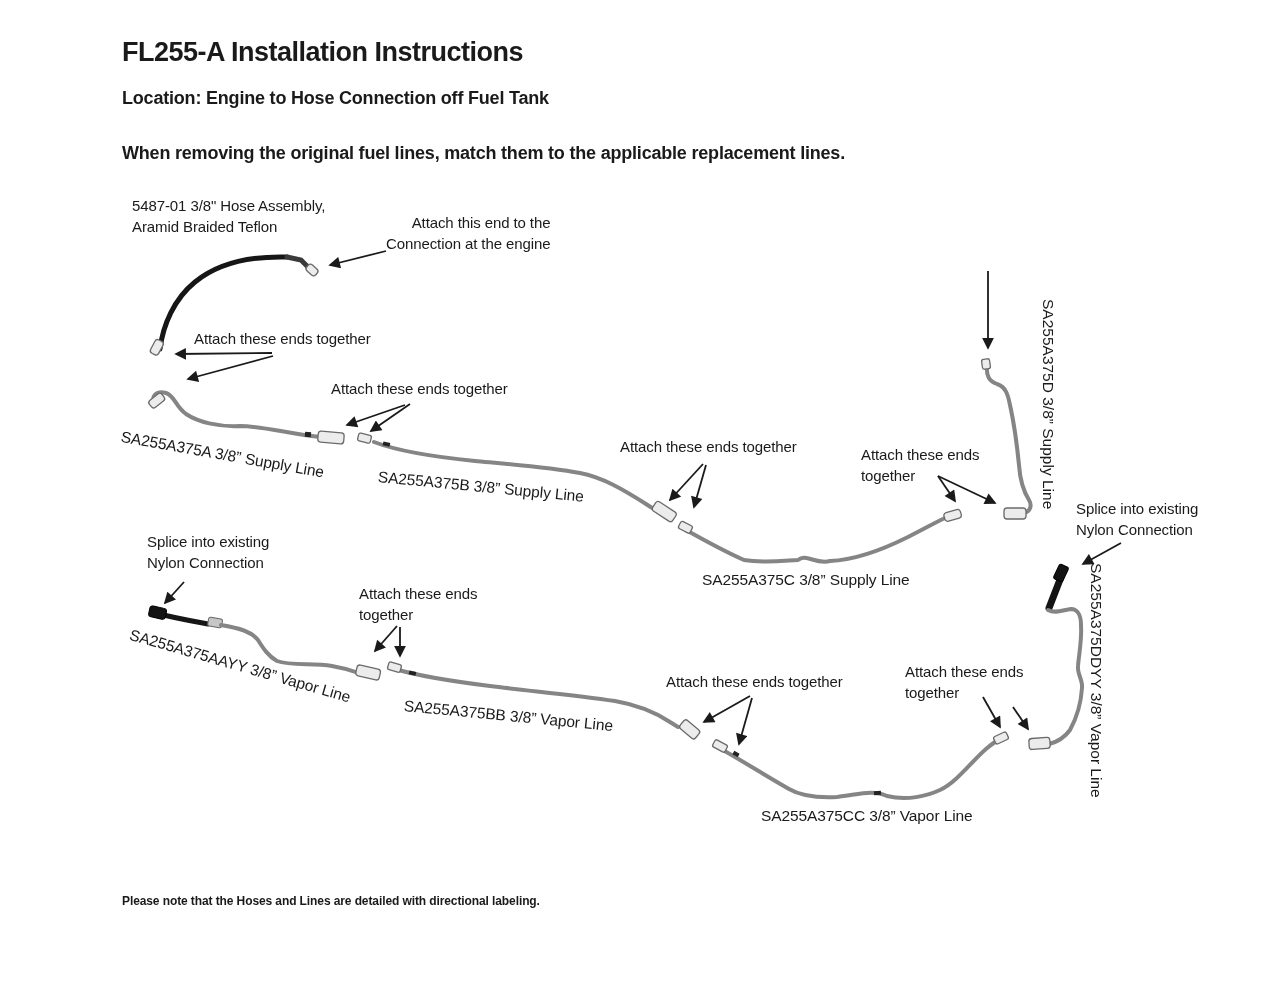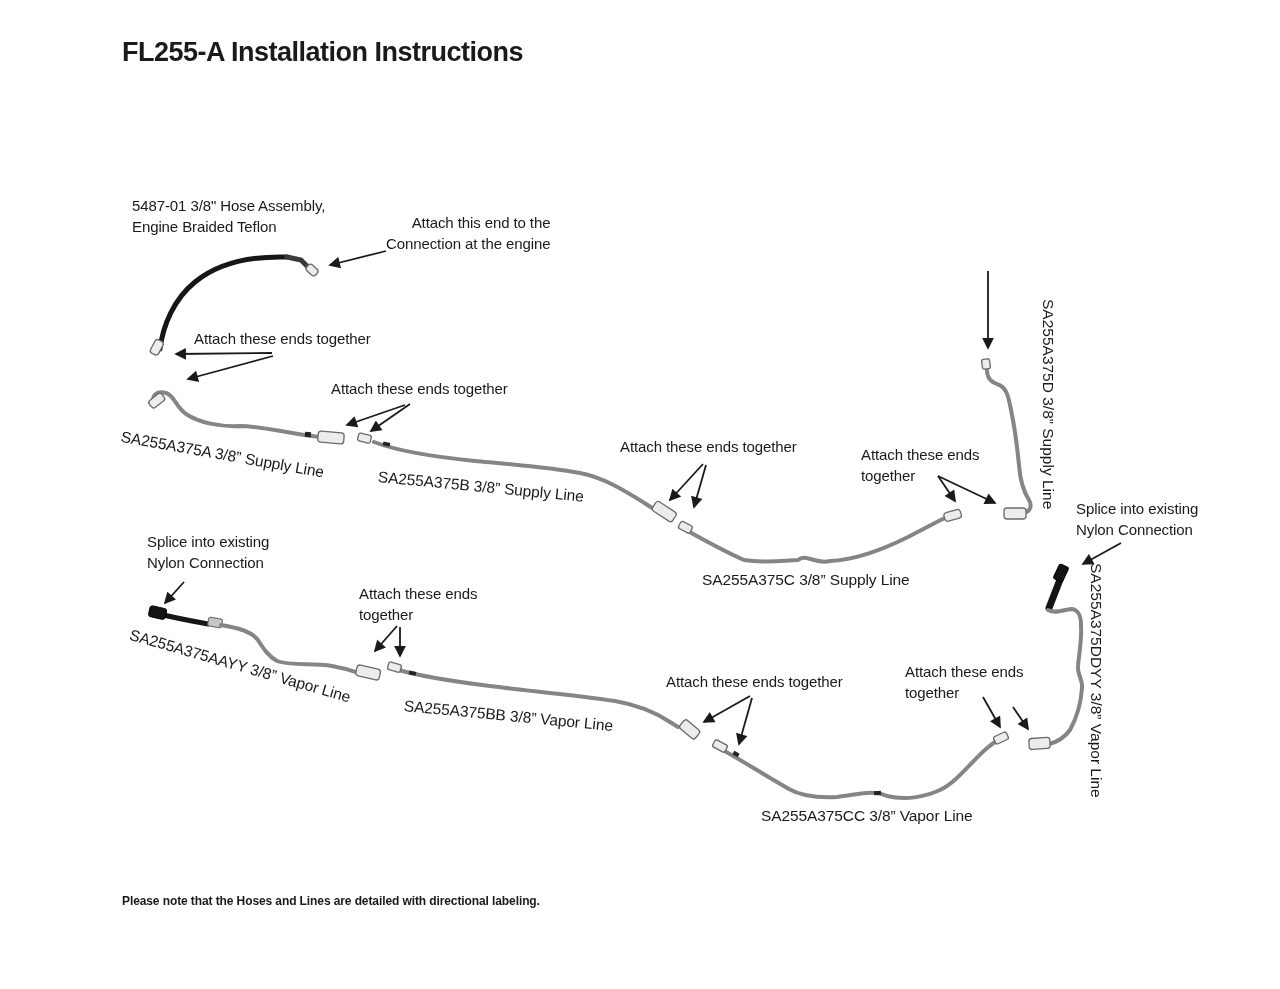--- a/index.html
+++ b/index.html
@@ -24,20 +24,22 @@
   .fitdark{fill:#141414;stroke:#000;stroke-width:1;}
   .fitmid{fill:#c6c6c6;stroke:#666;stroke-width:1;}
   .tick{fill:#222;stroke:none;}
 </style>
 </head>
 <body>
 
 <div class="page">
 
   <div class="title">FL255-A Installation Instructions</div>
+  <div class="subhead loc">Location: Engine to Hose Connection off Fuel Tank</div>
+  <div class="subhead warn">When removing the original fuel lines, match them to the applicable replacement lines.</div>
 
   <svg width="1280" height="989" viewBox="0 0 1280 989">
     <defs>
       <marker id="ah" viewBox="0 0 10 10" refX="8.5" refY="5" markerWidth="7.5" markerHeight="6.5" orient="auto">
         <path d="M0,0 L10,5 L0,10 z" fill="#1a1a1a"></path>
       </marker>
     </defs>
 
     <g>
       <path class="tubedark" d="M 160,336 C 163,312 174,286 195,269 C 217,251 250,243 287,244"></path>
@@ -119,21 +121,21 @@
       <line class="arrow" x1="400" y1="614" x2="400" y2="643" marker-end="url(#ah)"></line>
       <line class="arrow" x1="750" y1="683" x2="704" y2="709" marker-end="url(#ah)"></line>
       <line class="arrow" x1="752" y1="685" x2="739" y2="731" marker-end="url(#ah)"></line>
       <line class="arrow" x1="983" y1="684" x2="1000" y2="714" marker-end="url(#ah)"></line>
       <line class="arrow" x1="1013" y1="694" x2="1028" y2="716" marker-end="url(#ah)"></line>
     </g>
   </svg>
 
   <div class="lbl" style="left:132px;top:182px;">
     <span>5487-01 3/8" Hose Assembly,</span>
-    <span>Engine Braided Teflon</span>
+    <span>Aramid Braided Teflon</span>
   </div>
 
   <div class="lbl" style="left:386px;top:199px;text-align:right;">
     <span>Attach this end to the</span>
     <span>Connection at the engine</span>
   </div>
 
 
   <div class="lbl" style="left:194px;top:315px;">Attach these ends together</div>
   <div class="lbl" style="left:331px;top:365px;">Attach these ends together</div>

